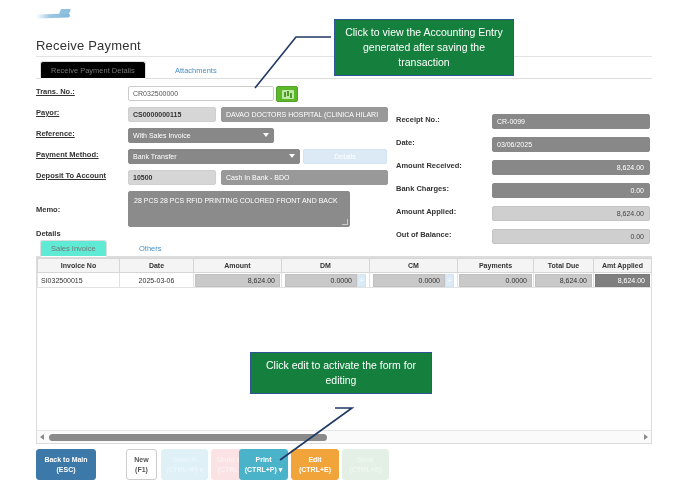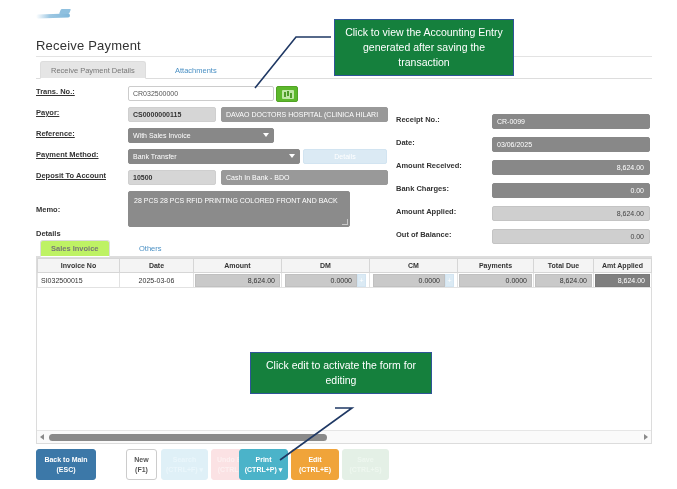--- a/index.html
+++ b/index.html
@@ -40,21 +40,21 @@
     position: absolute; left: 36px; top: 61px; width: 616px; height: 18px;
     border-bottom: 1px solid #ddd;
   }
   .tab {
     position: absolute; top: 0; height: 18px; line-height: 17px;
     font-size: 7.5px; color: #4a90c4; padding: 0 10px;
     border: 1px solid transparent; border-radius: 3px 3px 0 0;
     white-space: nowrap; cursor: pointer;
   }
   .tab.active {
-    color: #777; background: #e5e5e5;
+    color: #777; background: #000000;
     border: 1px solid #ddd; border-bottom: 1px solid #fff;
   }
   .tab-0 { left: 4px; }
   .tab-1 { left: 128px; }
 
   
   .form-left { position: absolute; left: 36px; top: 86px; width: 330px; }
   .form-right { position: absolute; left: 396px; top: 114px; width: 262px; }
 
   .frow { position: relative; height: 15px; margin-bottom: 6px; }
@@ -137,21 +137,21 @@
   .details-title { position: absolute; left: 36px; top: 229px; font-size: 7.5px; font-weight: bold; color: #333; }
   .dtabs {
     position: absolute; left: 36px; top: 240px; width: 616px; height: 17px;
     border-bottom: 1px solid #ddd;
   }
   .dtab {
     position: absolute; top: 0; height: 17px; line-height: 16px;
     font-size: 7.5px; color: #4a90c4; padding: 0 10px; cursor: pointer;
     border: 1px solid transparent; border-radius: 3px 3px 0 0; white-space: nowrap;
   }
-  .dtab.active { color: #777; background: #bef264; border: 1px solid #ddd; border-bottom: 1px solid #fff; font-weight: bold; }
+  .dtab.active { color: #777; background: #5eead4; border: 1px solid #ddd; border-bottom: 1px solid #fff; }
   .dtab-0 { left: 4px; }
   .dtab-1 { left: 70px; padding-left: 32px; }
 
   .grid-outer {
     position: absolute; left: 36px; top: 257px; width: 616px; height: 187px;
     border: 1px solid #dcdcdc; background: #fff;
   }
   table.grid { width: 100%; border-collapse: collapse; table-layout: fixed; }
   table.grid th {
     height: 14px; font-size: 7px; font-weight: bold; color: #333;

